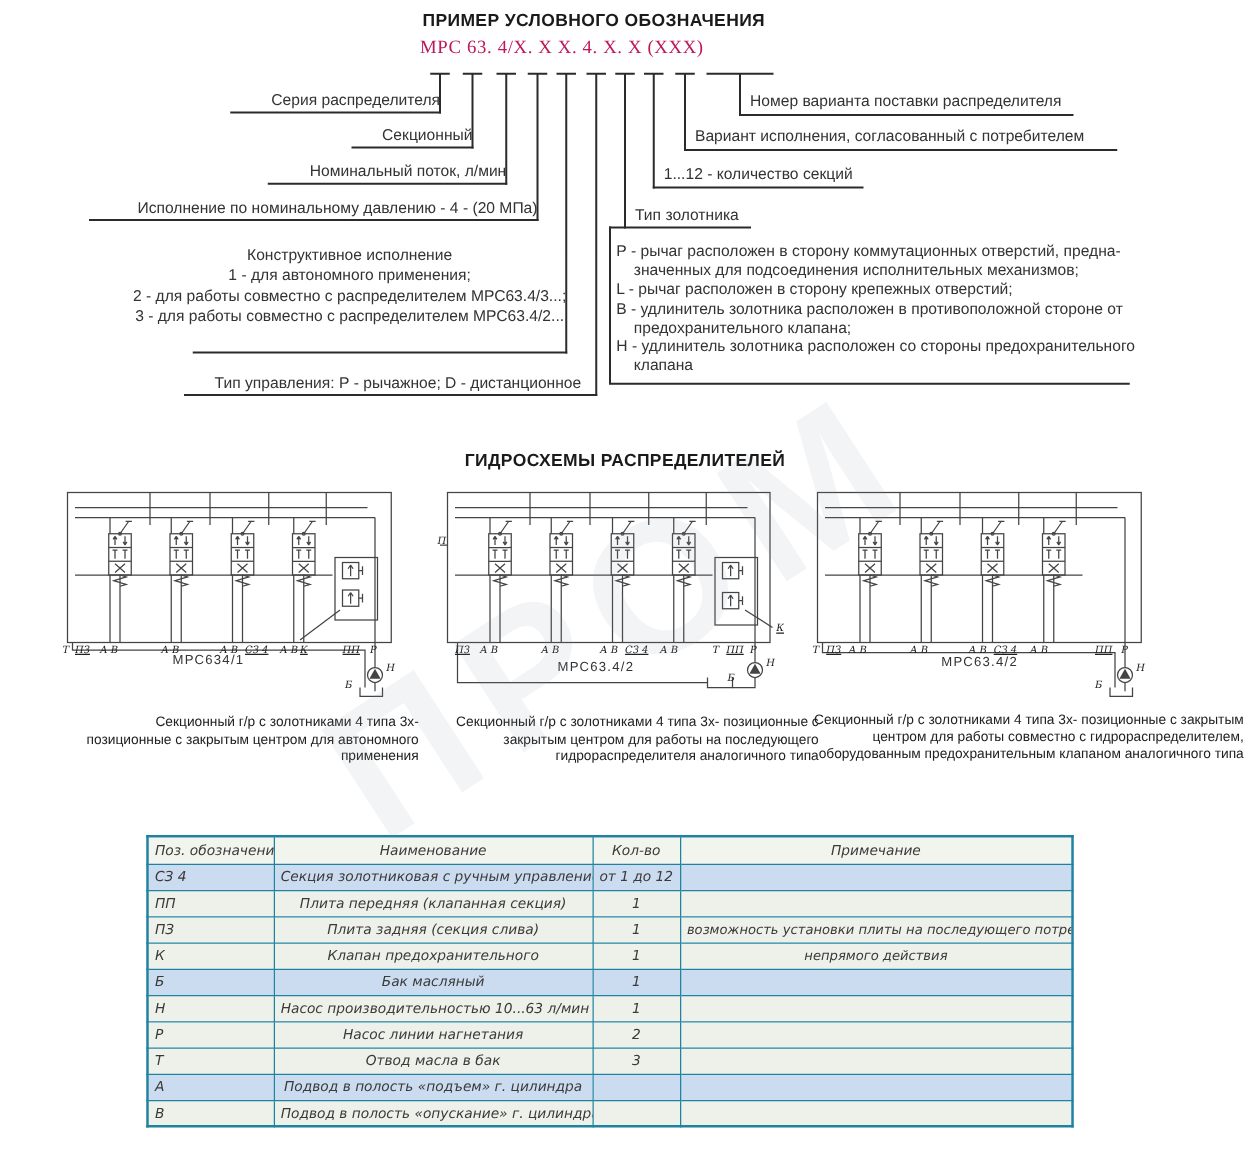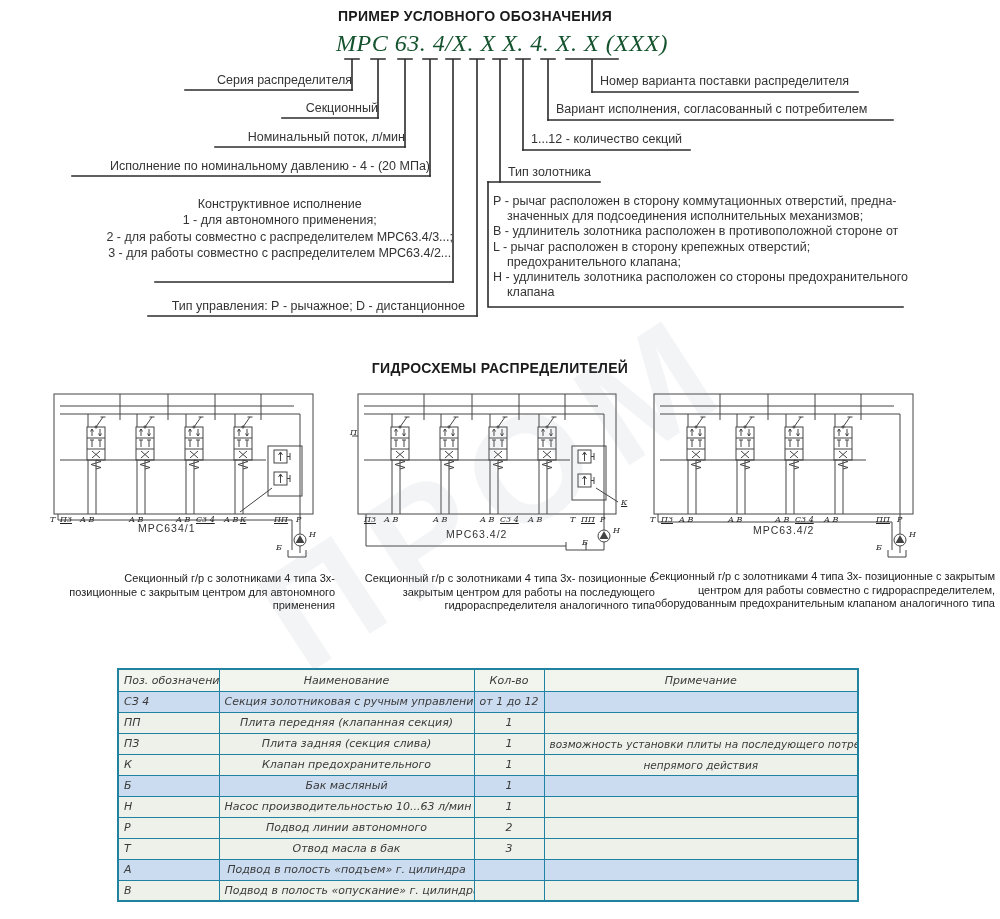--- a/index.html
+++ b/index.html
@@ -11,21 +11,21 @@
   }
   *{margin:0;padding:0;box-sizing:border-box;}
   html,body{background:#fff;}
   .page{position:relative;width:1000px;height:919px;background:#fff;overflow:hidden;
         font-family:"Liberation Sans",sans-serif;color:var(--ink);}
   svg{display:block;}
   .abs{position:absolute;}
   .h1{position:absolute;left:0;width:950px;text-align:center;
       font-weight:bold;font-size:14px;letter-spacing:.3px;color:#1a1a1a;}
   .code{position:absolute;left:336px;top:30px;font-family:"Liberation Serif",serif;
-        font-size:24px;letter-spacing:.5px;color:#14532d;white-space:nowrap;font-style:italic;}
+        font-size:15px;letter-spacing:.5px;color:#be185d;white-space:nowrap;}
   .lab{position:absolute;font-size:12.5px;color:var(--ink);white-space:nowrap;line-height:14px;}
   .lab.block-r{text-align:center;line-height:16.4px;}
   .lab.block-p{line-height:15.2px;}
   .lab.block-p .ind{padding-left:14px;}
   
   .diagram{position:absolute;}
   .diagram svg{position:absolute;left:0;top:0;}
   .port{position:absolute;font:italic 8px "DejaVu Serif",serif;color:#222;white-space:nowrap;}
   .port.u{text-decoration:underline;}
   .dlabel{position:absolute;font-size:10.5px;letter-spacing:1px;color:#333;white-space:nowrap;}
@@ -118,22 +118,22 @@
     <div class="lab" style="right:535px;top:299px">Тип управления: Р - рычажное; D - дистанционное</div>
 
     <div class="lab" style="left:600px;top:74px">Номер варианта поставки распределителя</div>
     <div class="lab" style="left:556px;top:102px">Вариант исполнения, согласованный с потребителем</div>
     <div class="lab" style="left:531px;top:132px">1...12 - количество секций</div>
     <div class="lab" style="left:508px;top:165px">Тип золотника</div>
 
     <div class="lab block-p" style="left:493px;top:194px">
       <div>Р - рычаг расположен в сторону коммутационных отверстий, предна-</div>
       <div class="ind">значенных для подсоединения исполнительных механизмов;</div>
+      <div>L - рычаг расположен в сторону крепежных отверстий;</div>
       <div>В - удлинитель золотника расположен в противоположной стороне от</div>
-      <div>L - рычаг расположен в сторону крепежных отверстий;</div>
       <div class="ind">предохранительного клапана;</div>
       <div>Н - удлинитель золотника расположен со стороны предохранительного</div>
       <div class="ind">клапана</div>
     </div>
   </section>
 
   <section>
     <div class="h1" style="top:360px;width:1000px">ГИДРОСХЕМЫ РАСПРЕДЕЛИТЕЛЕЙ</div>
 
     <div class="diagram" style="left:48px;top:390px;width:290px;height:182px">
@@ -312,21 +312,21 @@
 
         <tr>
           <td class="c-pos">Н</td>
           <td class="c-name">Насос производительностью 10...63 л/мин</td>
           <td class="c-qty">1</td>
           <td class="c-note"></td>
         </tr>
 
         <tr>
           <td class="c-pos">Р</td>
-          <td class="c-name">Подвод линии автономного</td>
+          <td class="c-name">Насос линии нагнетания</td>
           <td class="c-qty">2</td>
           <td class="c-note"></td>
         </tr>
 
         <tr>
           <td class="c-pos">Т</td>
           <td class="c-name">Отвод масла в бак</td>
           <td class="c-qty">3</td>
           <td class="c-note"></td>
         </tr>

